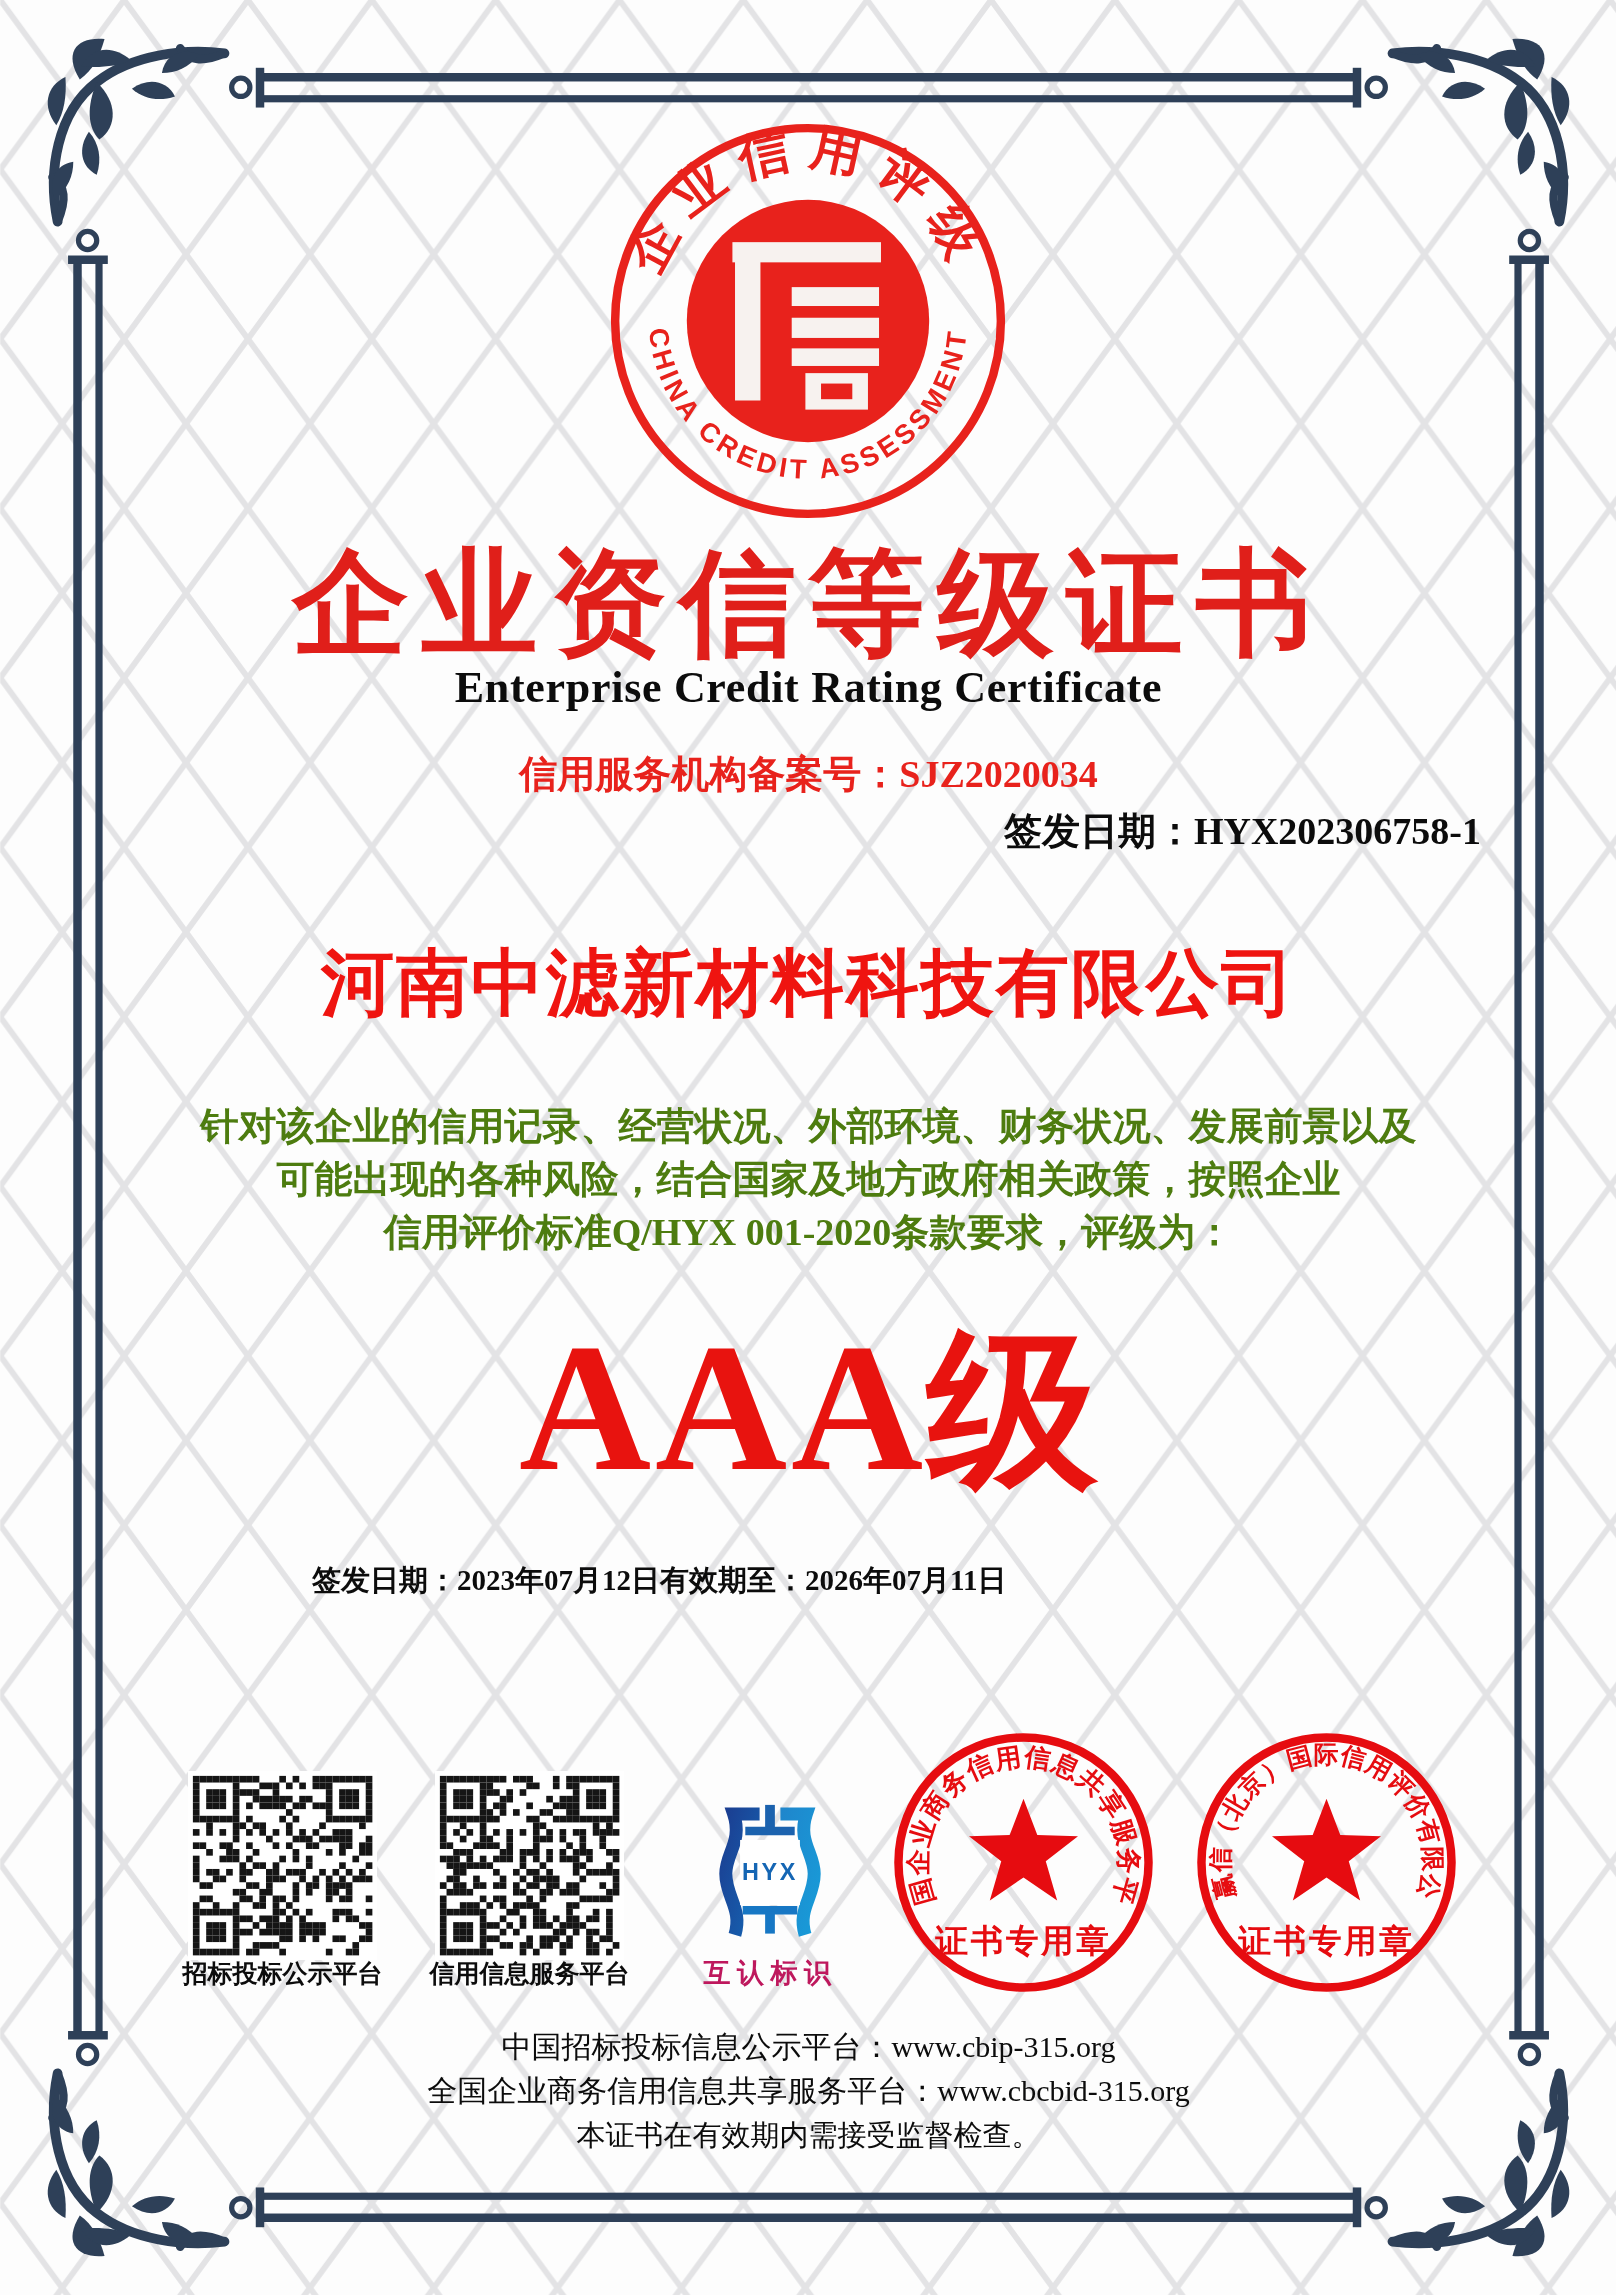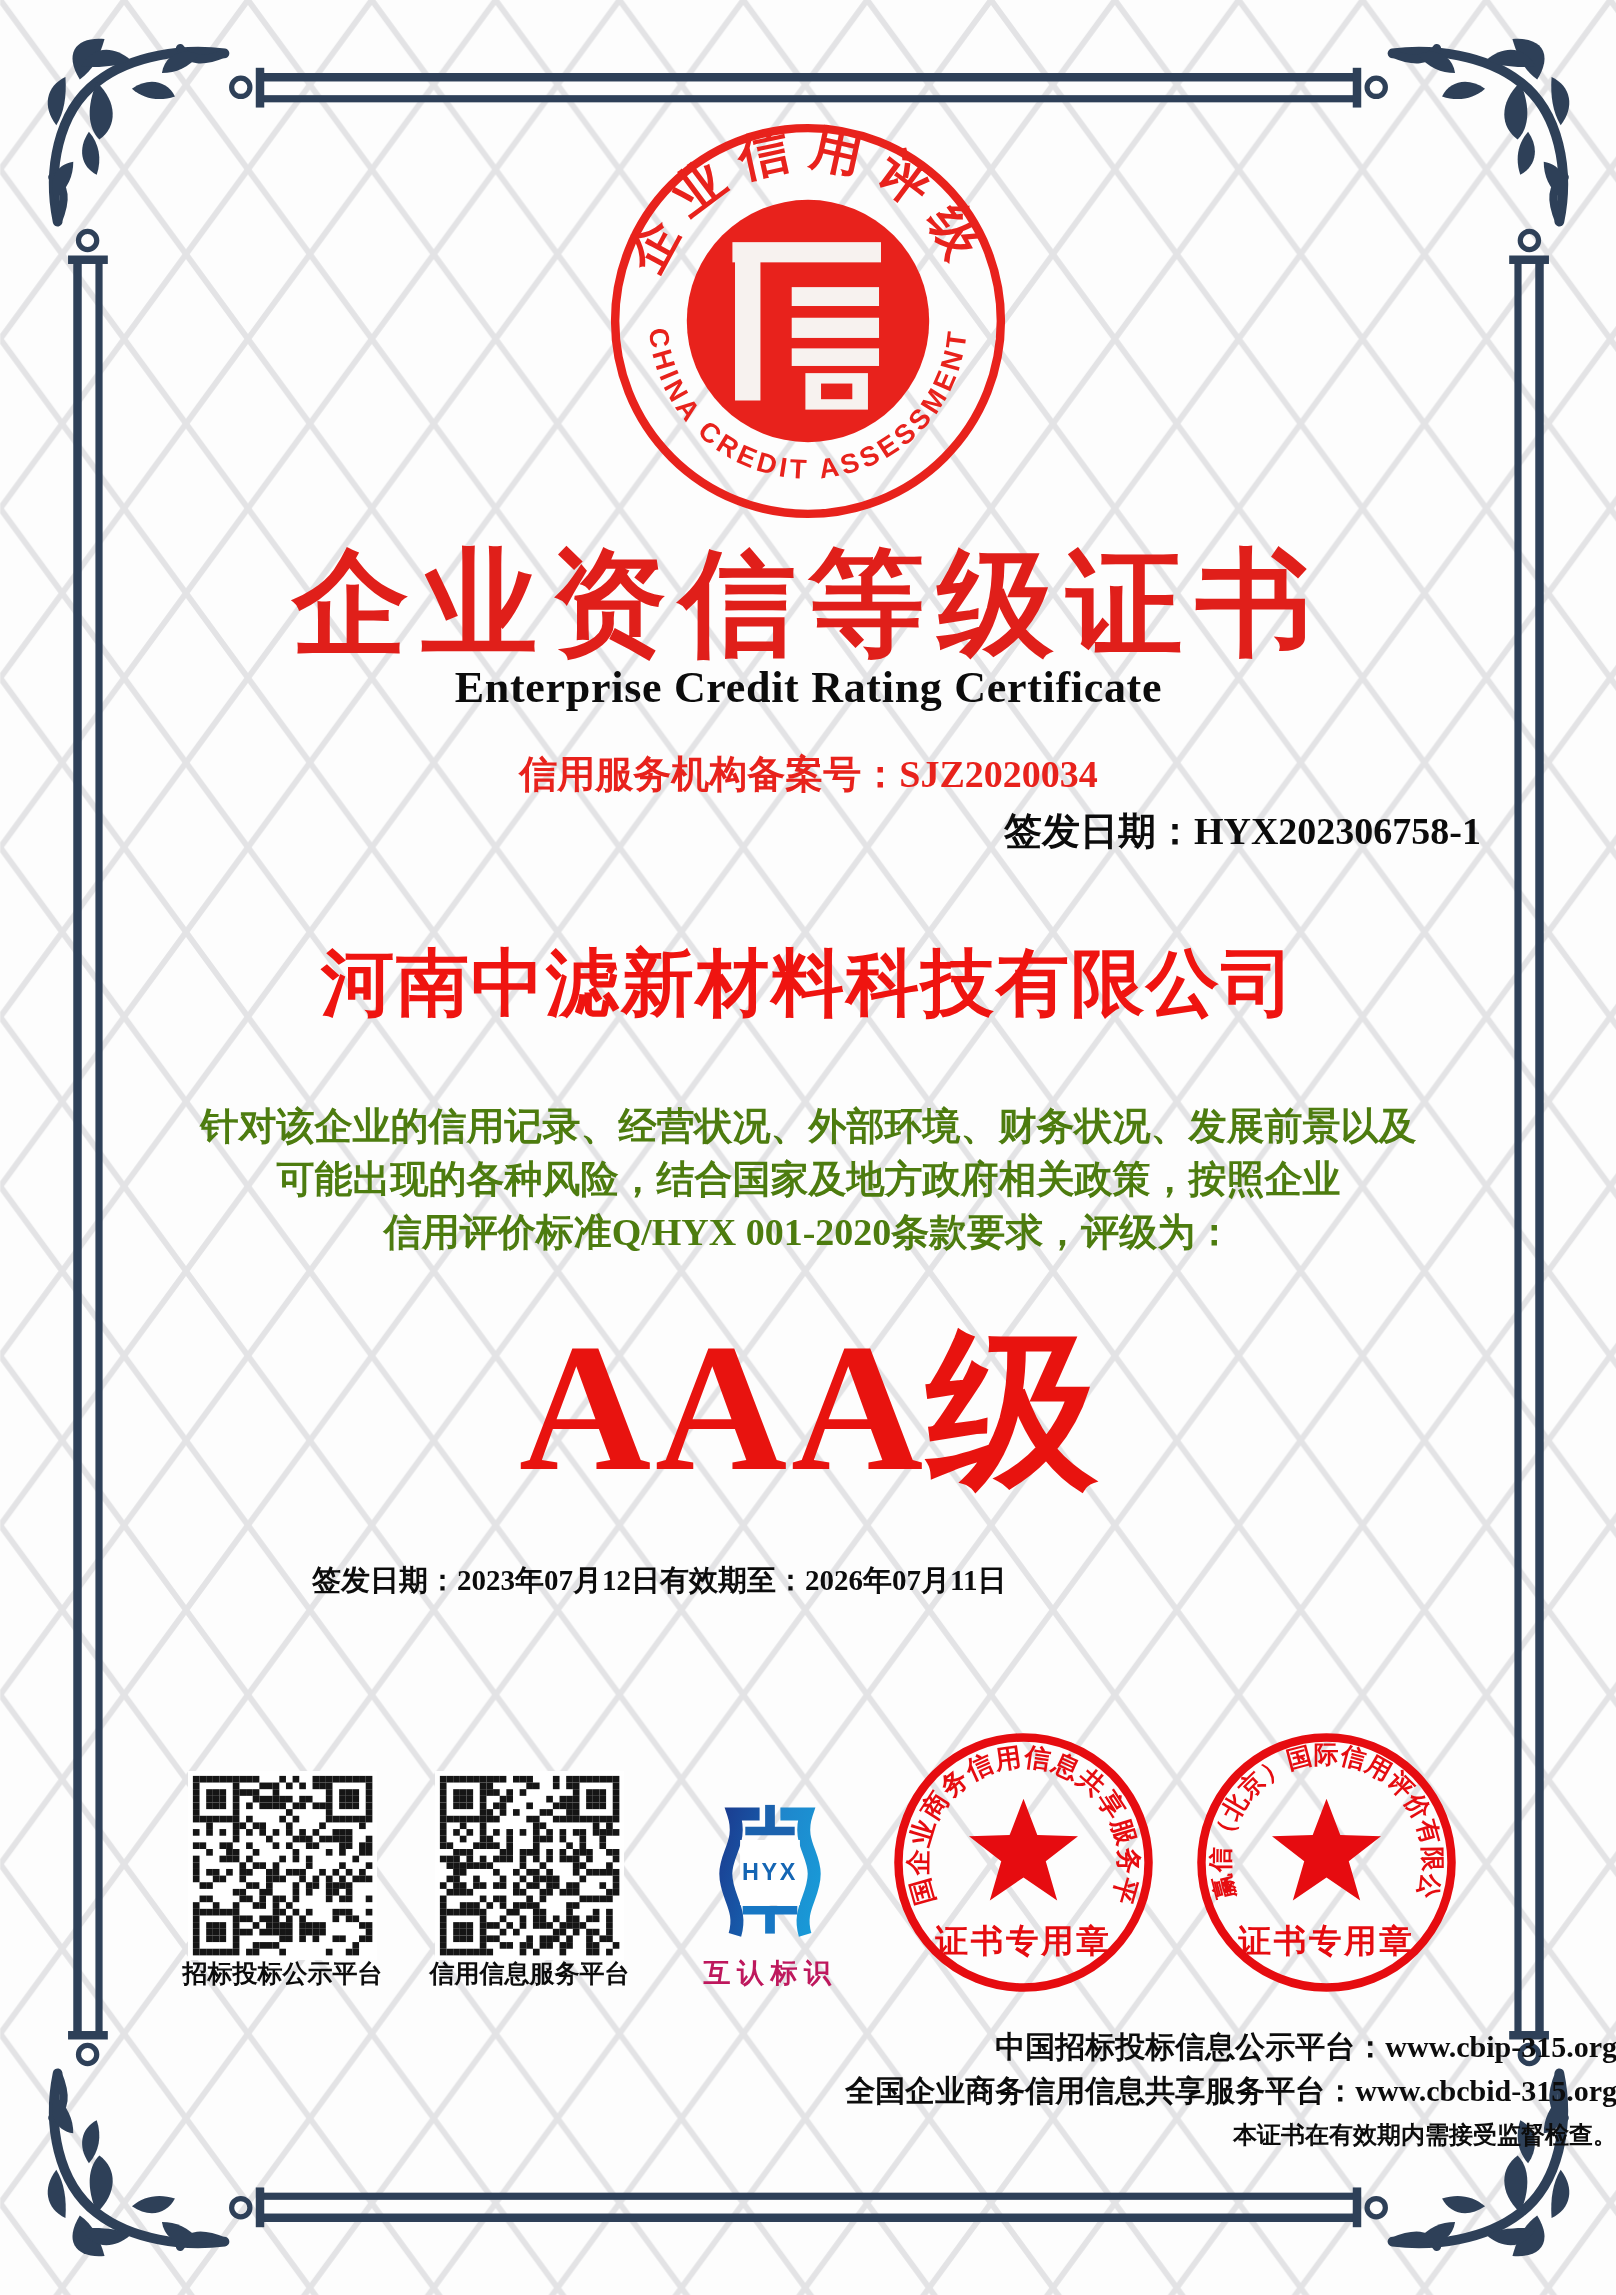--- a/index.html
+++ b/index.html
@@ -17,22 +17,22 @@
   .cert-line{top:812px;font-size:38px;font-weight:bold;color:#0c0c0c;text-align:right;padding-right:136px;box-sizing:border-box;line-height:1;}
   .company{top:947px;font-size:73px;font-weight:bold;color:#ef1410;letter-spacing:2px;line-height:1;}
   .para{top:1100px;font-size:38px;font-weight:bold;color:#4d7c0f;line-height:53px;}
   .rating{top:1316px;line-height:183px;color:#e8130f;font-weight:bold;}
   .rating .latin{font-size:183px;letter-spacing:3.9px;}
   .rating .suffix{font-size:171px;}
   .dates{top:1566px;display:flex;justify-content:flex-start;width:100%;box-sizing:border-box;
          padding-left:312px;padding-right:292px;font-size:29px;font-weight:bold;color:#0c0c0c;line-height:1;}
   .qr-label{top:1961px;font-size:25px;font-weight:bold;color:#0c0c0c;text-align:center;line-height:1;}
   .logo-label{top:1960px;font-size:27px;font-weight:bold;color:#be185d;text-align:center;letter-spacing:6.5px;line-height:1;}
-  .footer{top:2025px;font-size:30px;font-weight:bold;color:#0c0c0c;line-height:44px;text-align:right;}
-  .footer .f3{font-size:24px;}
+  .footer{top:2025px;font-size:30px;font-weight:normal;color:#0c0c0c;line-height:44px;}
+  .footer .f3{font-size:29px;}
   
   .qr{background:#ffffff;}
 </style>
 </head>
 <body>
 
 <div class="page">
 
   <svg class="layer" width="1617" height="2295" viewBox="0 0 2480 3521">
     <defs>

